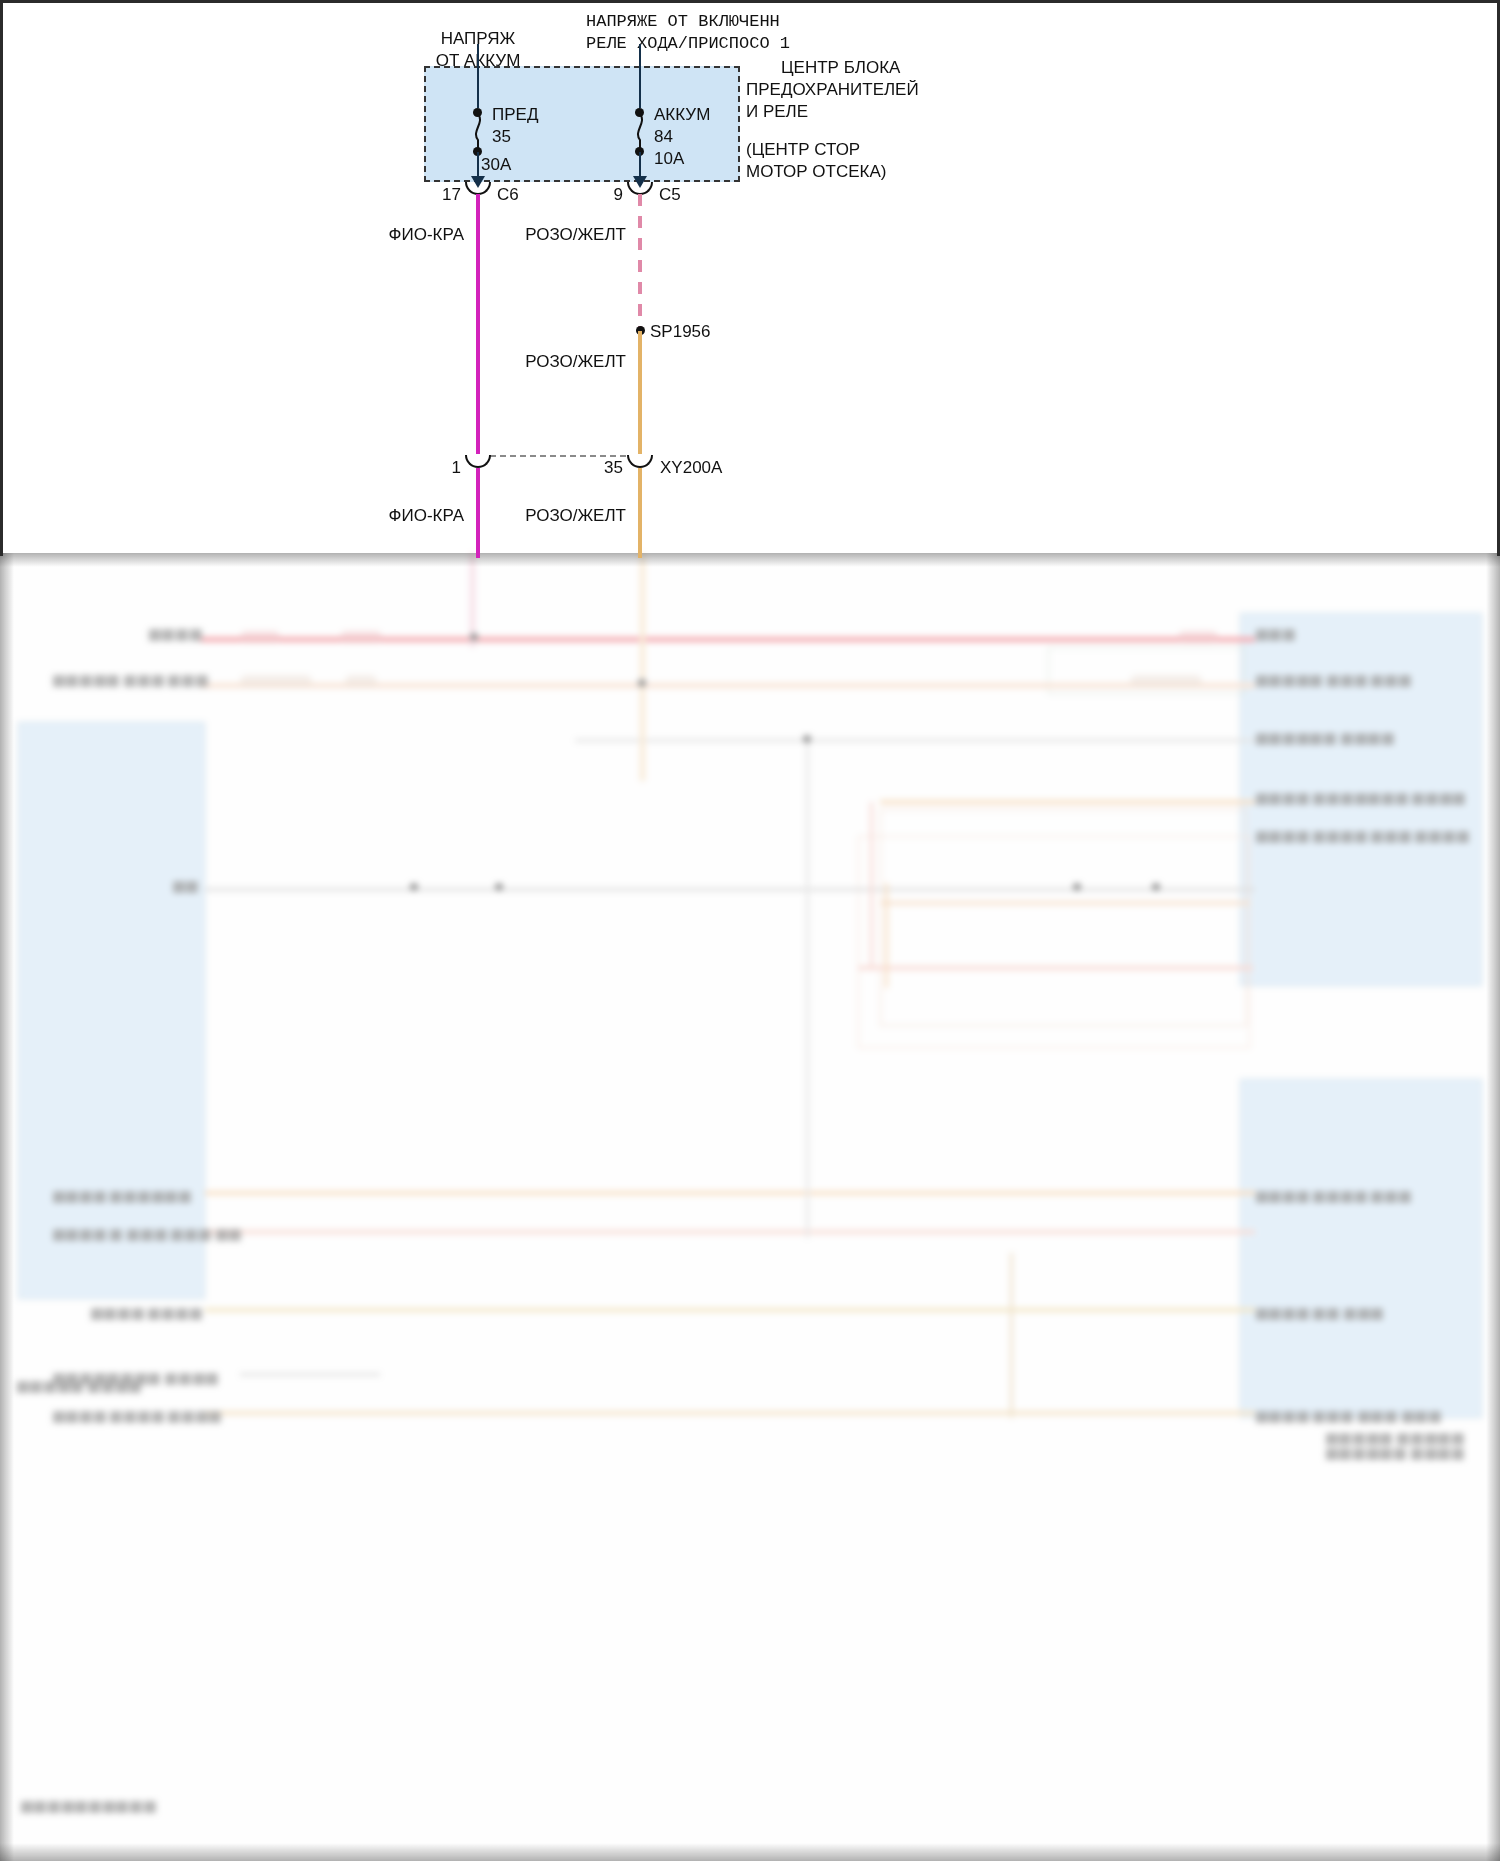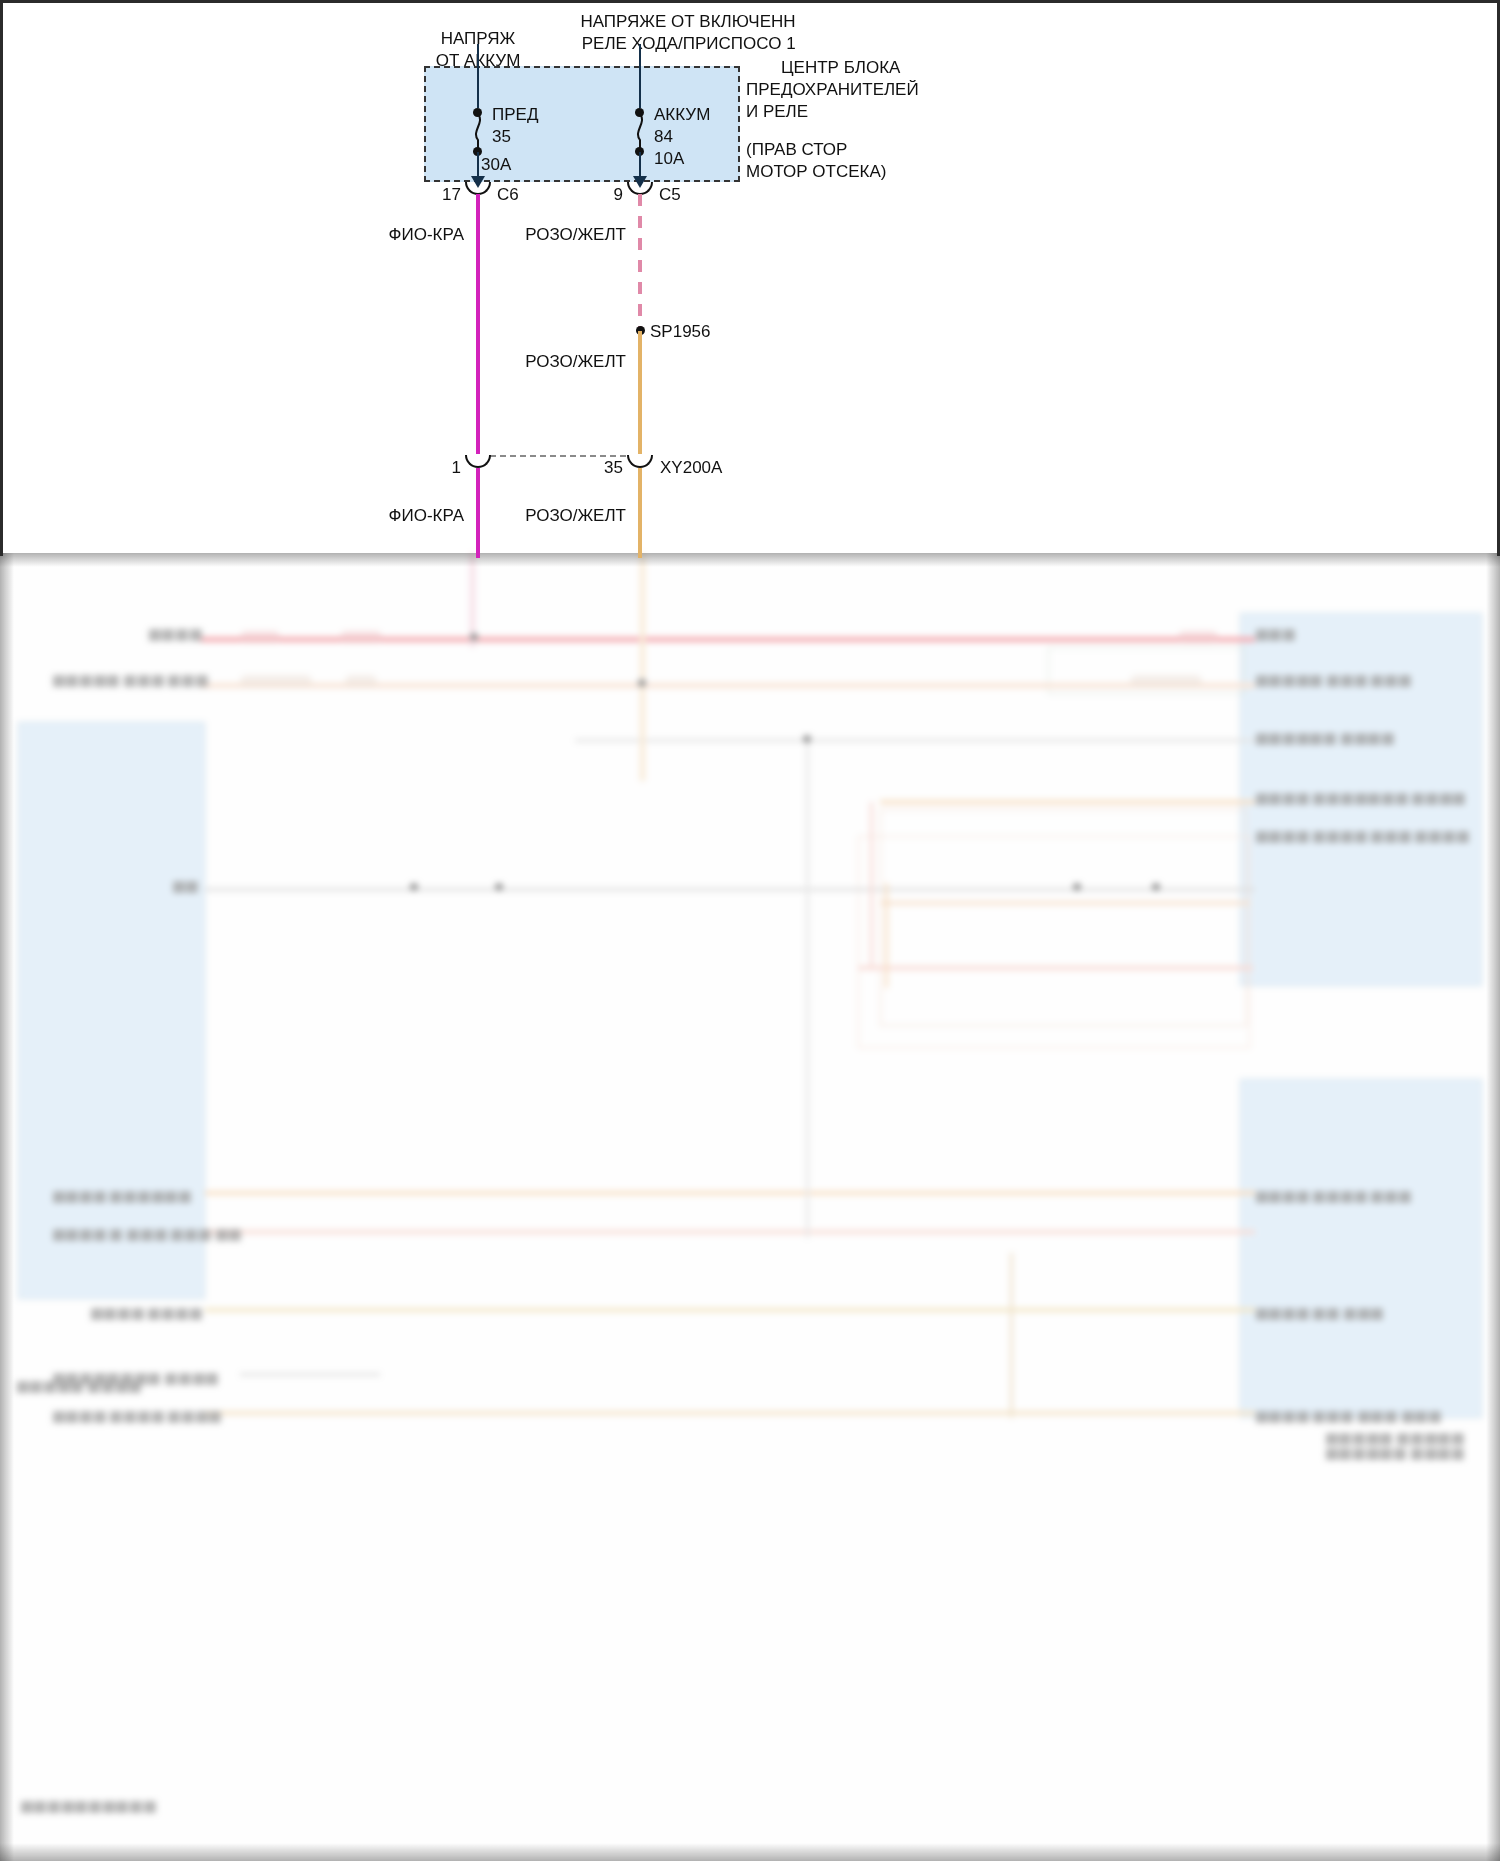--- a/index.html
+++ b/index.html
@@ -222,29 +222,29 @@
 
   <div class="sharp">
 
     <div class="page-border-top"></div>
     <div class="page-border-left"></div>
     <div class="page-border-right"></div>
 
     <div class="t center" style="left:478px;top:28px;text-align:center;">НАПРЯЖ
 ОТ АККУМ</div>
 
-    <div class="t center" style="left:688px;top:11px;text-align:right;">НАПРЯЖЕ ОТ ВКЛЮЧЕНН
+    <div class="t center" style="left:688px;top:11px;text-align:left;font-family:Liberation Mono, monospace;">НАПРЯЖЕ ОТ ВКЛЮЧЕНН
 РЕЛЕ ХОДА/ПРИСПОСО 1</div>
 
     <div class="fuse-block"></div>
 
     <div class="t" style="left:746px;top:57px;margin-left:35px;">ЦЕНТР БЛОКА</div>
     <div class="t" style="left:746px;top:79px;">ПРЕДОХРАНИТЕЛЕЙ</div>
     <div class="t" style="left:746px;top:101px;">И РЕЛЕ</div>
-    <div class="t" style="left:746px;top:139px;">(ПРАВ СТОР</div>
+    <div class="t" style="left:746px;top:139px;">(ЦЕНТР СТОР</div>
     <div class="t" style="left:746px;top:161px;">МОТОР ОТСЕКА)</div>
 
     <div class="vline" style="left:477px;top:44px;height:64px;"></div>
     <div class="dot" style="left:473px;top:108px;"></div>
     <svg class="fuse-squiggle" style="left:471px;top:114px;" viewBox="0 0 14 40">
       <path d="M7 0 C 14 9, 0 17, 7 26 L7 40" fill="none" stroke="#111" stroke-width="2"></path>
     </svg>
     <div class="dot" style="left:473px;top:147px;"></div>
     <div class="vline" style="left:477px;top:152px;height:32px;"></div>
     <div class="arrowhead" style="left:471px;top:176px;"></div>

